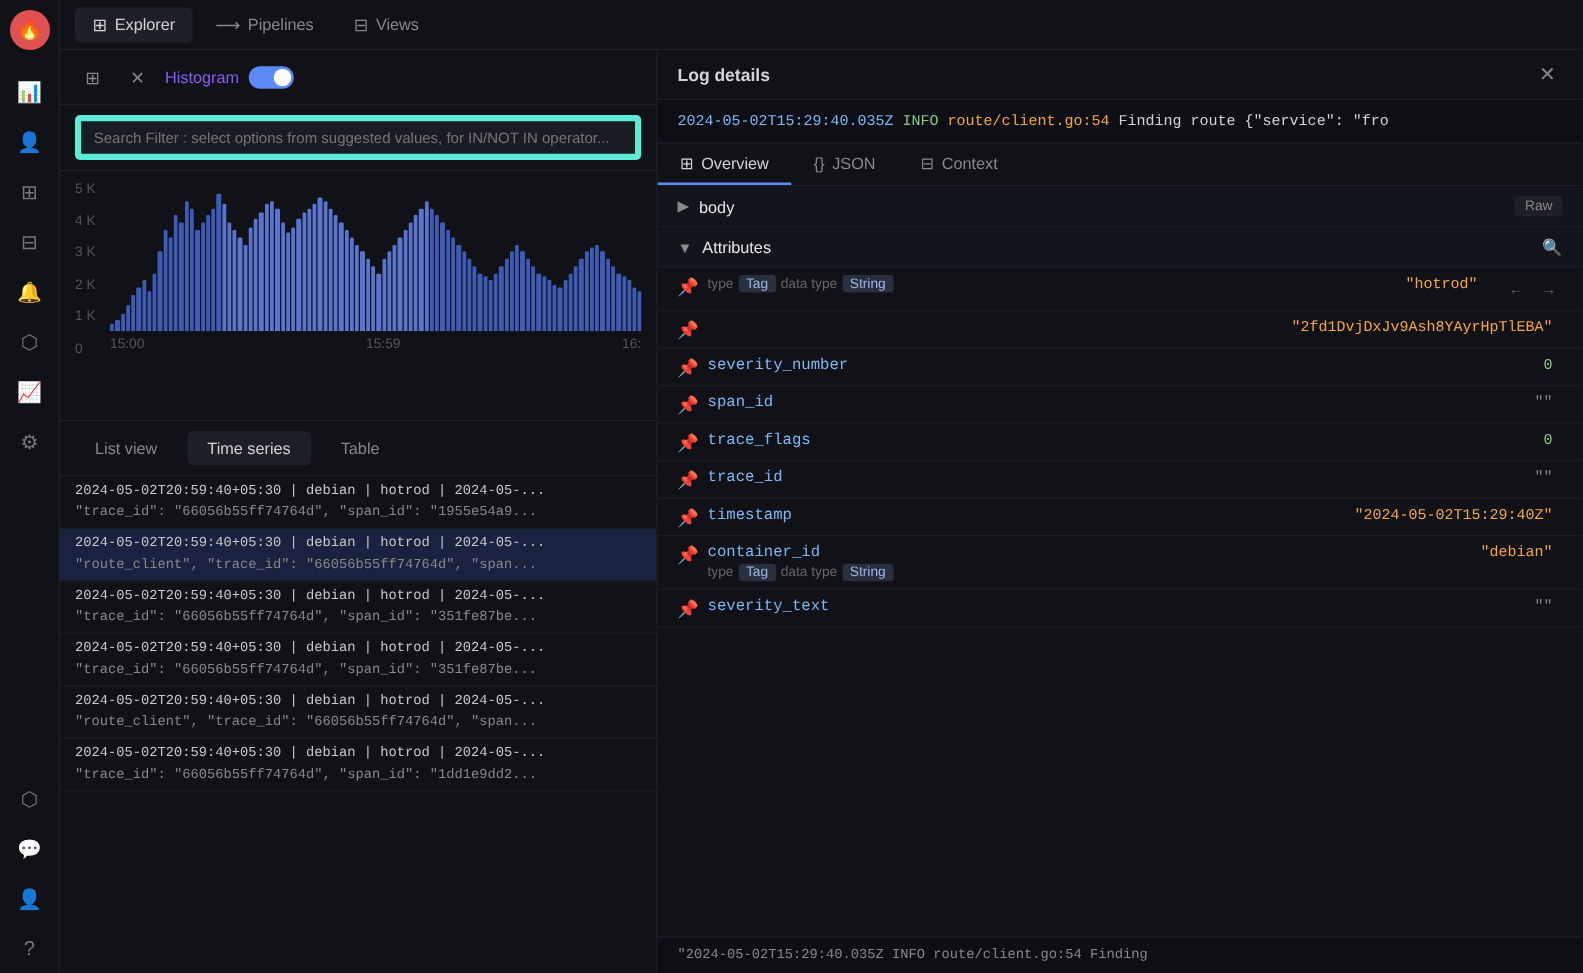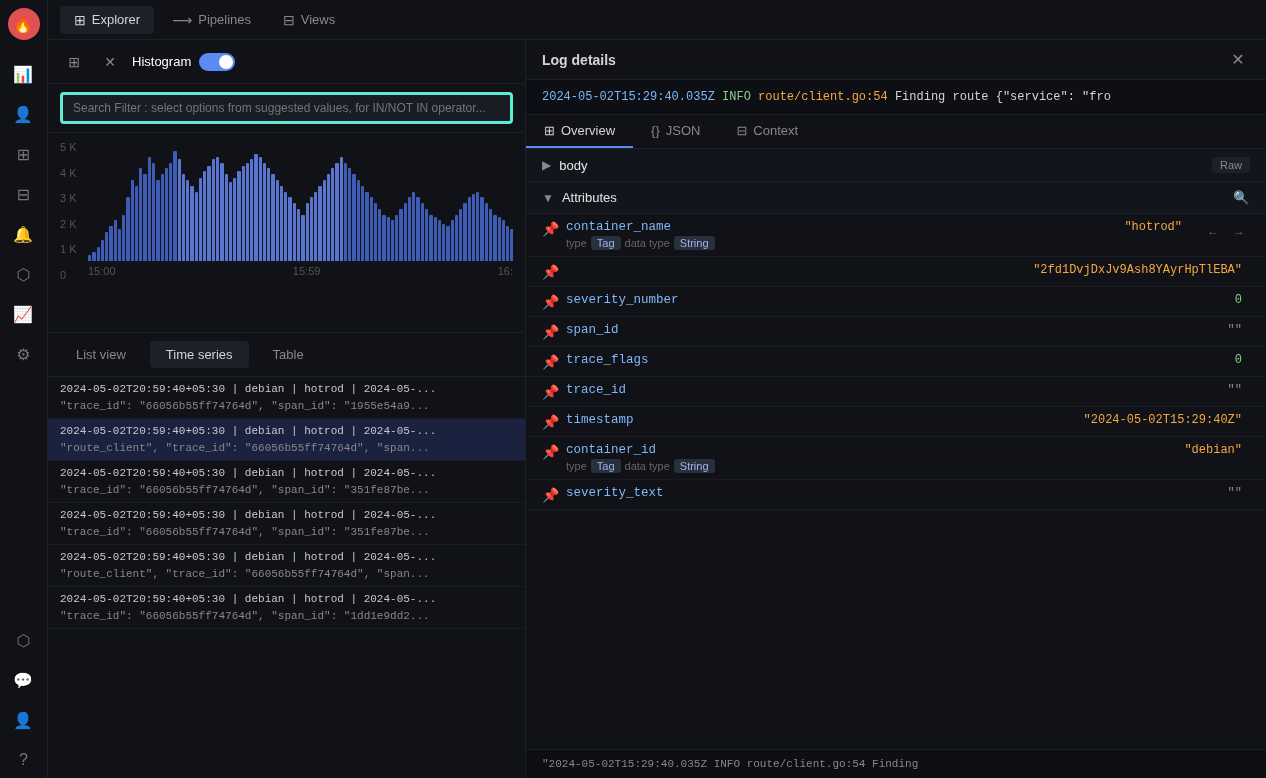--- a/index.html
+++ b/index.html
@@ -116,21 +116,21 @@
       height: 28px;
       display: flex;
       align-items: center;
       justify-content: center;
       border-radius: 4px;
       cursor: pointer;
       color: #888;
       font-size: 14px;
     }
     .histogram-label {
-      color: #ffffff;
+      color: #8b5cf6;
       font-size: 13px;
     }
     .toggle {
       width: 36px;
       height: 18px;
       background: #5b8af5;
       border-radius: 9px;
       position: relative;
       cursor: pointer;
     }
@@ -146,21 +146,21 @@
     }
 
     
     .search-bar {
       padding: 8px 12px;
       border-bottom: 1px solid #1e2028;
     }
     .search-input {
       width: 100%;
       background: #1a1c23;
-      border: 3px solid #5eead4;
+      border: 5px solid #5eead4;
       border-radius: 4px;
       padding: 6px 10px;
       color: #888;
       font-size: 12px;
       outline: none;
     }
 
     
     .chart-area {
       padding: 8px 12px 8px;
@@ -693,21 +693,20 @@
         <div class="section-row">
           <span class="chevron">▼</span>
           <span class="section-label">Attributes</span>
           <span class="search-icon-small">🔍</span>
         </div>
 
         <div id="attributes-container">
             <div class="attr-row">
     <div class="attr-pin">📌</div>
     <div class="attr-content">
-      <span class="attr-name">container_name</span>
 
       <div class="attr-meta">
         <span class="attr-meta-label">type</span>
         <span class="attr-tag">Tag</span>
         <span class="attr-meta-label">data type</span>
         <span class="attr-tag">String</span>
       </div>
     </div>
     <div class="attr-value string">"hotrod"</div>
 

